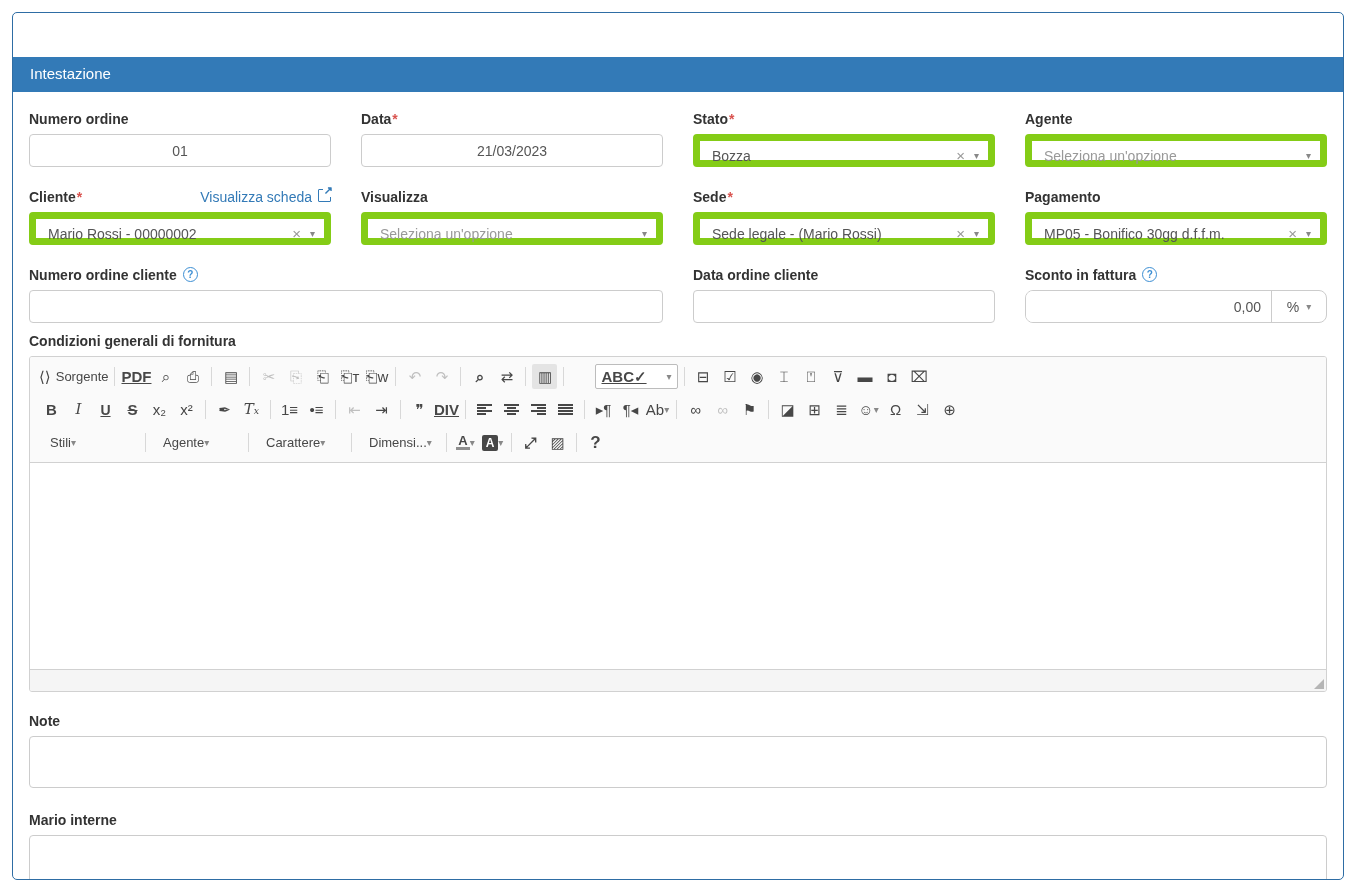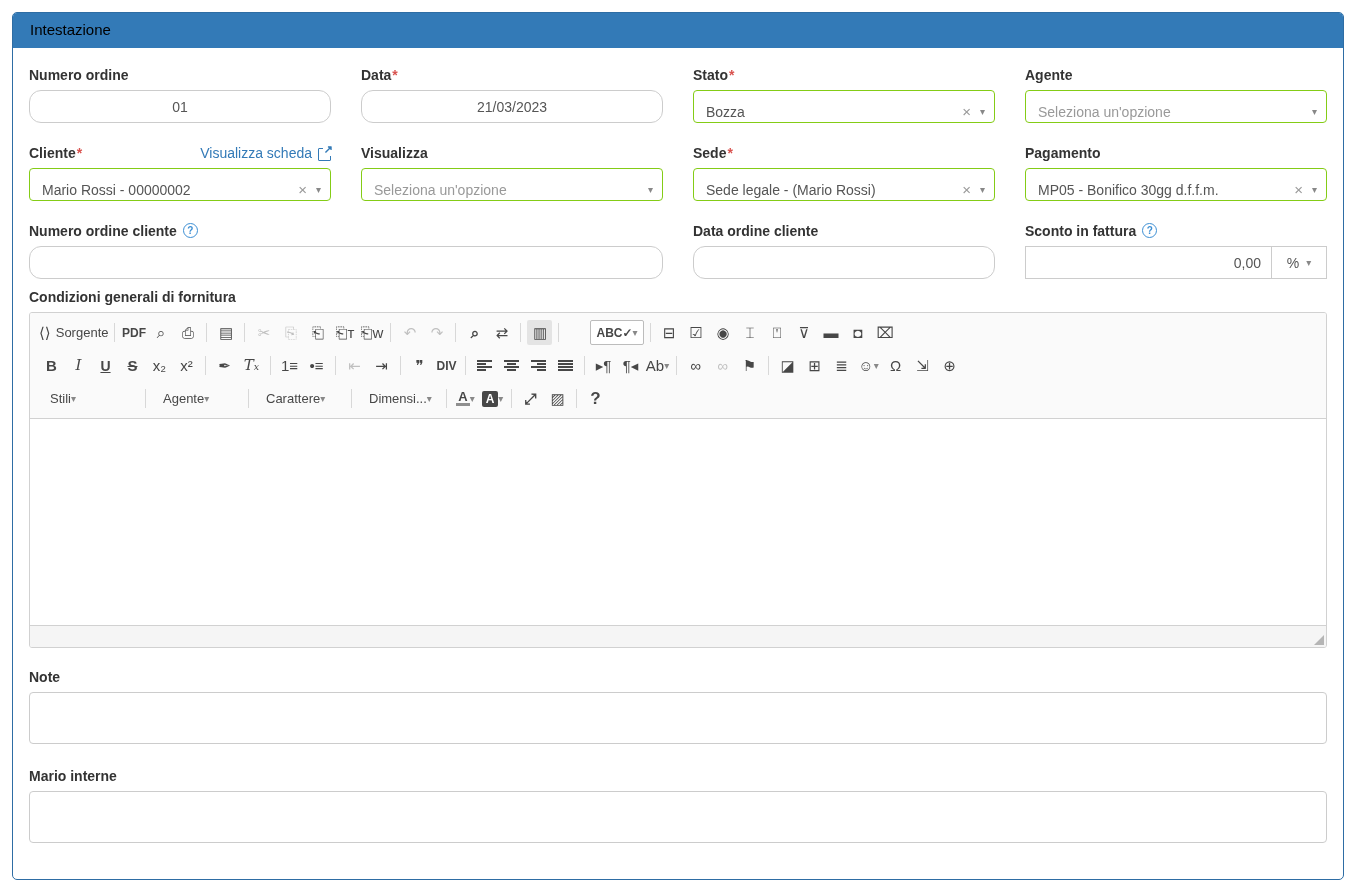--- a/index.html
+++ b/index.html
@@ -1,77 +1,77 @@
 <!DOCTYPE html>
 <html><head>
 <meta charset="utf-8">
 <style>
   * { box-sizing: border-box; margin: 0; padding: 0; }
   html,body { width:1356px; height:893px; background:#fff;
     font-family:"Liberation Sans", sans-serif; font-size:14px; color:#333; }
   .panel { position:absolute; left:12px; top:12px; width:1332px; height:868px;
     background:#fff; border:1px solid #2e6da4; border-radius:5px; overflow:hidden; }
-  .panel-heading { background:#337ab7; color:#000000; font-size:15px;
-    padding:8px 17px; height:35px; }
+  .panel-heading { background:#337ab7; color:#ffffff; font-size:15px;
+    padding:8px 17px; height:35px;margin-top:44px; }
   .panel-body { padding:18px 16px 16px 16px; }
 
   .grid { display:grid; grid-template-columns:repeat(4,1fr); column-gap:30px; }
   .row-gap { margin-bottom:21px; }
   .span2 { grid-column: span 2; }
 
   .flabel { display:flex; align-items:center; font-weight:bold; color:#333;
     margin-bottom:7px; height:17px; }
   .flabel .spacer { flex:1; }
   .req { color:#d9534f; margin-left:1px; }
   .link { color:#337ab7; font-weight:normal; text-decoration:none; cursor:pointer;
-    display:inline-flex; align-items:flex-end; }
+    display:inline-flex; align-items:flex-start; }
   .ext { position:relative; display:inline-block; width:13px; height:13px; margin-left:6px; }
   .ext::before { content:""; position:absolute; left:0; bottom:0; width:11px; height:11px;
     border:1.7px solid #337ab7; border-radius:1px; }
   .ext::after { content:"\2197"; position:absolute; right:-2px; top:-5px; font-size:11px;
     font-weight:bold; color:#337ab7; background:#fff; padding-left:1px; }
   .help { display:inline-flex; align-items:center; justify-content:center;
     width:15px; height:15px; border:1.5px solid #3d8fd4; border-radius:50%;
     color:#3d8fd4; font-size:10px; font-weight:bold; margin-left:6px; }
 
-  .inp { width:100%; height:33px; border:1px solid #ccc; border-radius:12px;
+  .inp { width:100%; height:33px; border:1px solid #ccc; border-radius:4px;
     font-family:inherit; font-size:14px; color:#555; padding:0 10px; background:#fff; outline:none; }
   .inp.center { text-align:center; }
   .inp.right { text-align:right; }
 
   .sel { display:flex; align-items:center; width:100%; height:33px;
-    border:1px solid #84cc16; border-radius:4px; background:#fff; padding:10px 9px 0 12px; cursor:pointer; }
+    border:7px solid #84cc16; border-radius:4px; background:#fff; padding:10px 9px 0 12px; cursor:pointer; }
   .sel-val { flex:1; color:#555; white-space:nowrap; overflow:hidden; }
   .sel-val.placeholder { color:#999; }
   .sel-x { color:#999; font-size:15px; padding:0 9px; }
   .sel-caret, .tb-caret { color:#888; font-size:10px; }
 
   .addon-group { display:flex; width:100%; height:33px; border:1px solid #ccc;
-    border-radius:0; background:#fff; overflow:hidden;justify-content:flex-end; }
+    border-radius:8px; background:#fff; overflow:hidden;justify-content:flex-end; }
   .addon-group .inp { border:none; border-radius:0; flex:1; height:31px; }
   .addon { display:flex; align-items:center; justify-content:center; gap:7px;
     width:55px; border-left:1px solid #ccc; color:#555; cursor:pointer; }
 
   .section-label { font-weight:bold; margin:10px 0 7px 0; display:flex; align-items:center; }
 
   
   .cke { border:1px solid #d1d1d1; border-radius:3px; overflow:hidden; }
   .cke-top { background:#fafafa; border-bottom:1px solid #d1d1d1; padding:3px 5px; }
   .tb-row { display:flex; align-items:center; height:33px; padding-left:3px; }
   .tb-btn { display:inline-flex; align-items:center; justify-content:center;
     min-width:25px; height:25px; margin:0 1px; border-radius:2px; color:#474747;
     font-size:15px; cursor:pointer; }
   .tb-btn.disabled { opacity:.32; cursor:default; }
   .tb-btn.pressed { background:#e4e4e4; }
-  .tb-btn.framed { border:1px solid #bcbcbc; background:#fff; padding:0 5px; gap:0;margin-left:26px; }
+  .tb-btn.framed { border:1px solid #bcbcbc; background:#fff; padding:0 5px; gap:20px;margin-left:26px; }
   .tb-combo { justify-content:flex-start; padding:0 6px; font-size:13px; color:#474747; }
   .tb-lbl { font-size:13px; margin-left:5px; color:#474747; }
   .tb-sep { width:1px; height:19px; background:#d8d8d8; margin:0 5px; flex:none; }
   .glyph { line-height:1; }
-  .glyph.small-text { font-size:12px; font-weight:bold; letter-spacing:0; }
+  .glyph.small-text { font-size:15px; font-weight:bold; letter-spacing:0;text-decoration:underline; }
   .glyph.bold { font-weight:bold; }
   .glyph.big { font-size:17px; }
   .glyph.gb { font-weight:bold; font-size:15px; }
   .glyph.gi { font-style:italic; font-family:"DejaVu Serif", serif; font-size:15px; }
   .glyph.gu { text-decoration:underline; font-weight:bold; font-size:14px; }
   .glyph.gs { text-decoration:line-through; font-weight:bold; font-size:15px; }
   .glyph.i-ta { font-weight:bold; border-bottom:3px solid #8f8f8f; line-height:12px; padding:0 2px; font-size:13px; }
   .glyph.i-tabg { font-weight:bold; background:#474747; color:#fff; border-radius:2px;
     padding:1px 4px; font-size:12px; line-height:14px; }
   .i-bars { width:15px; height:11px; display:block; }

